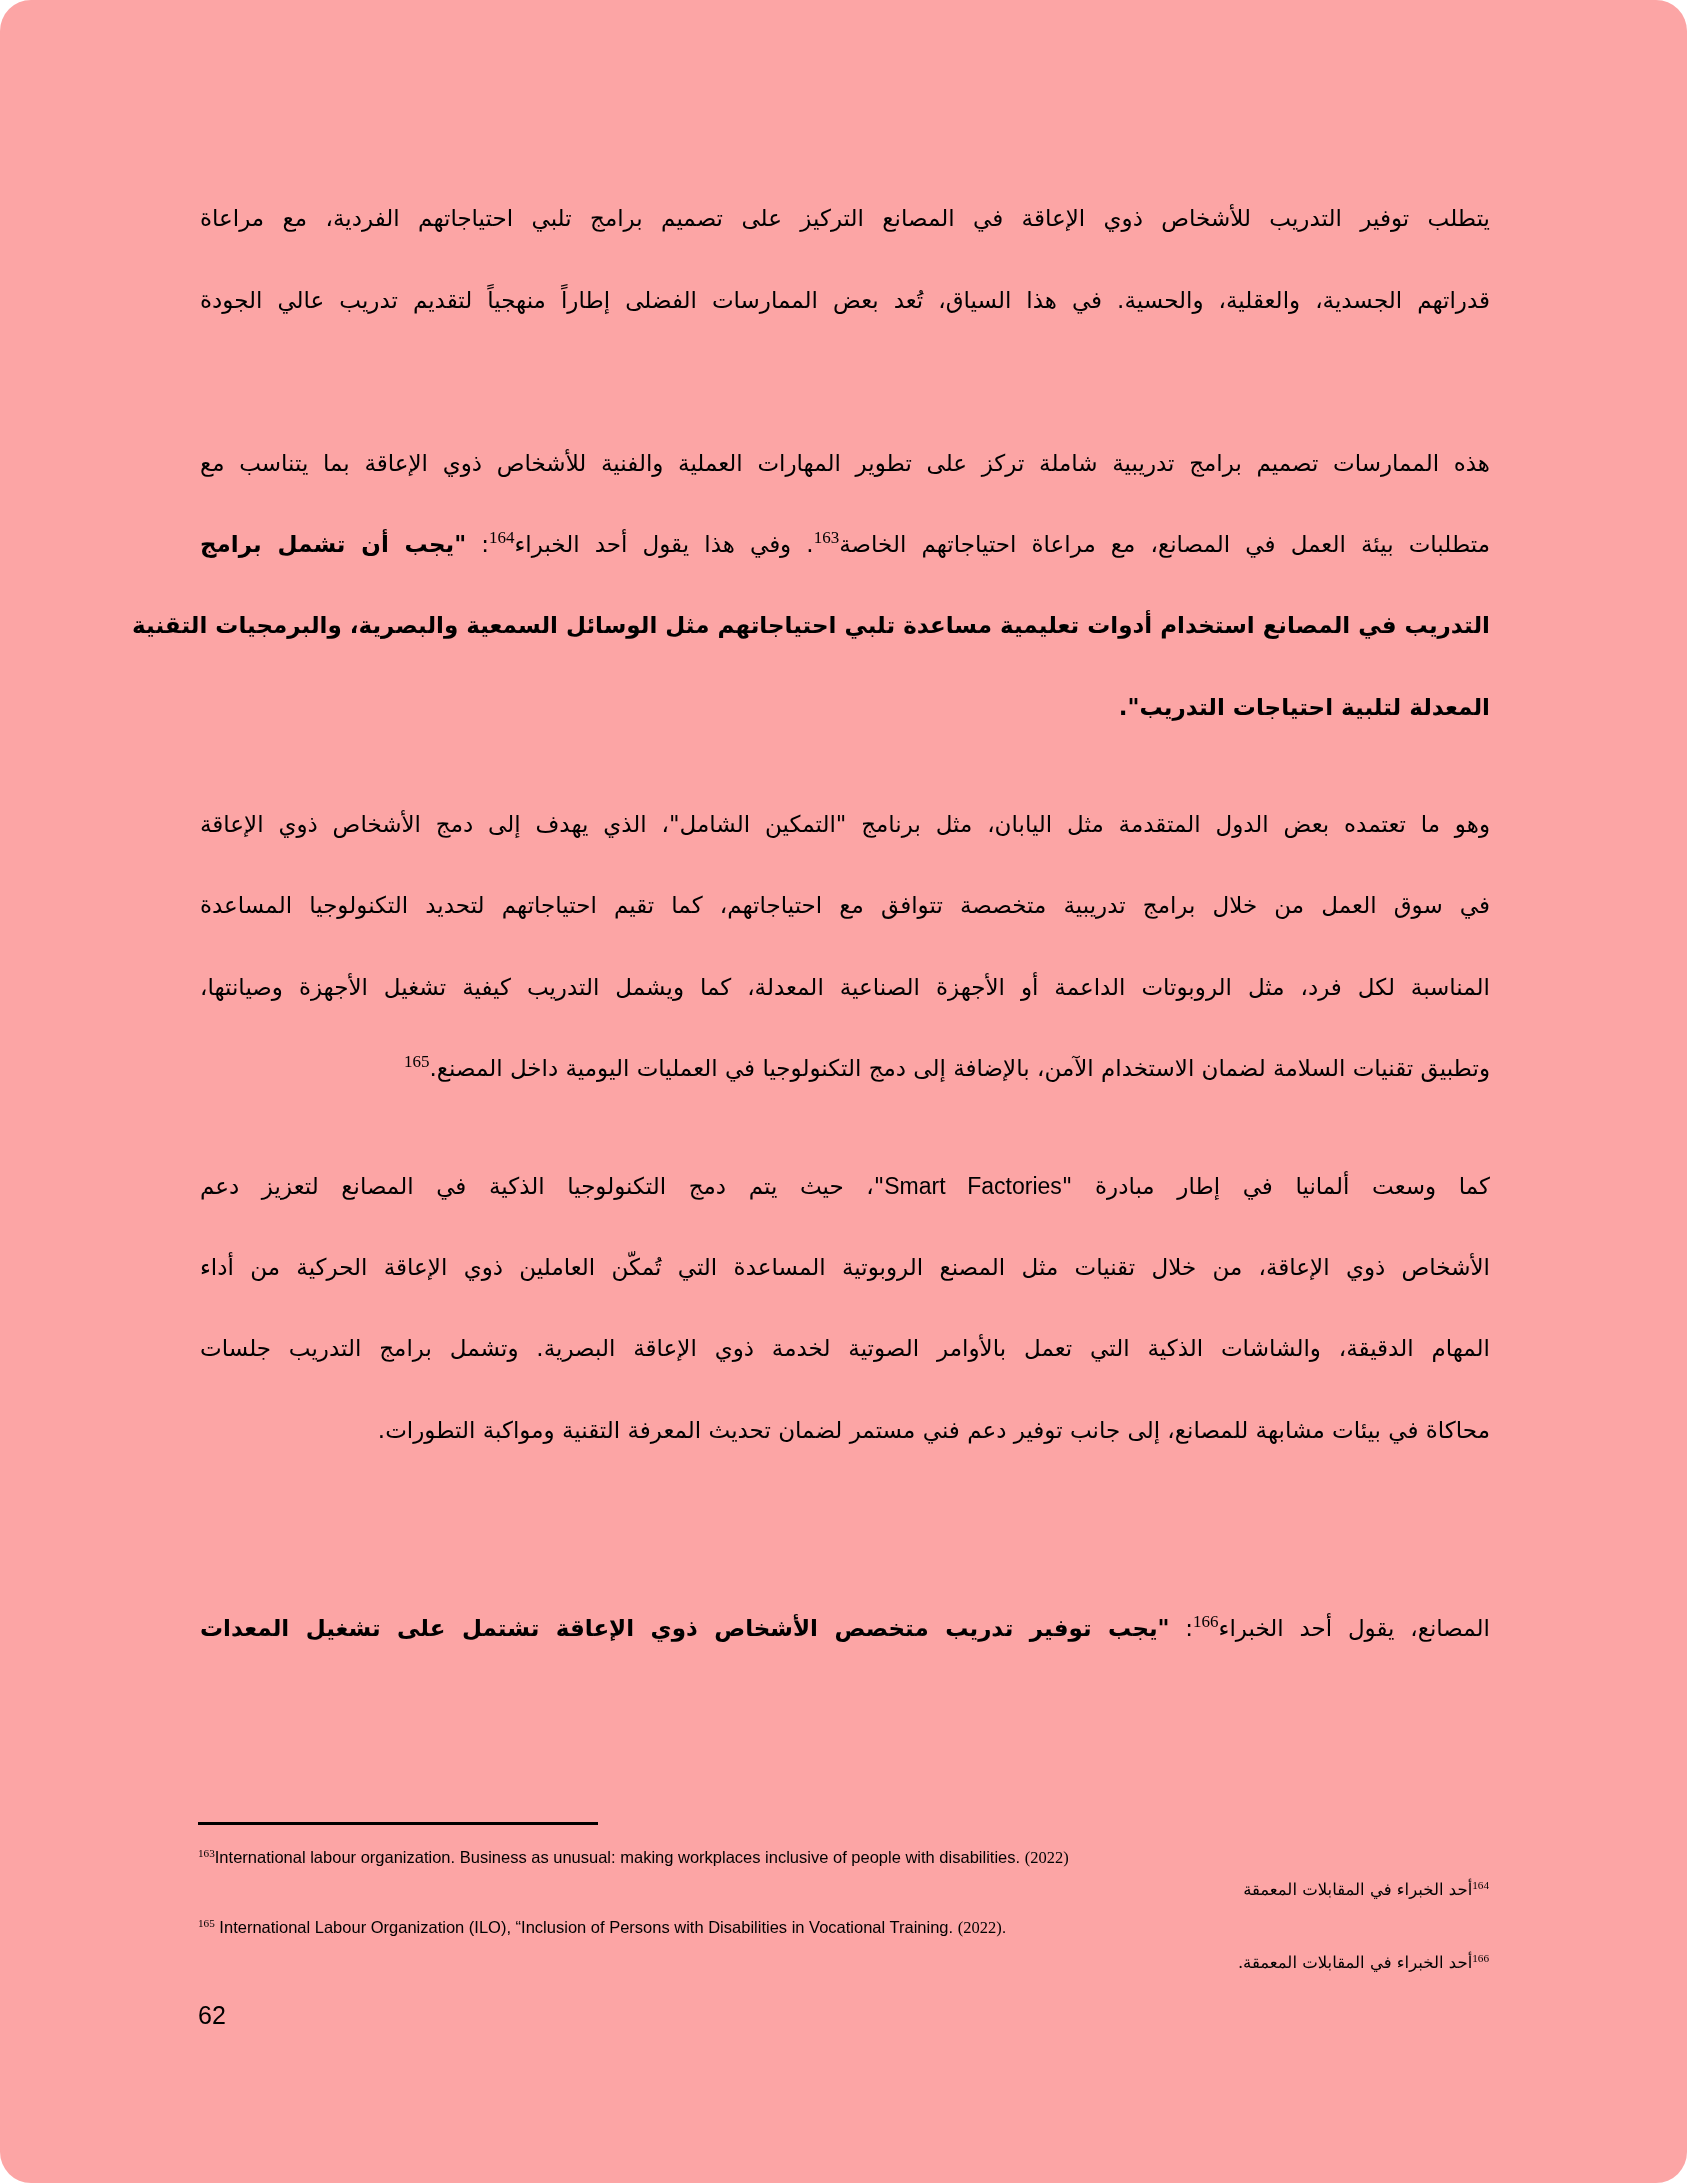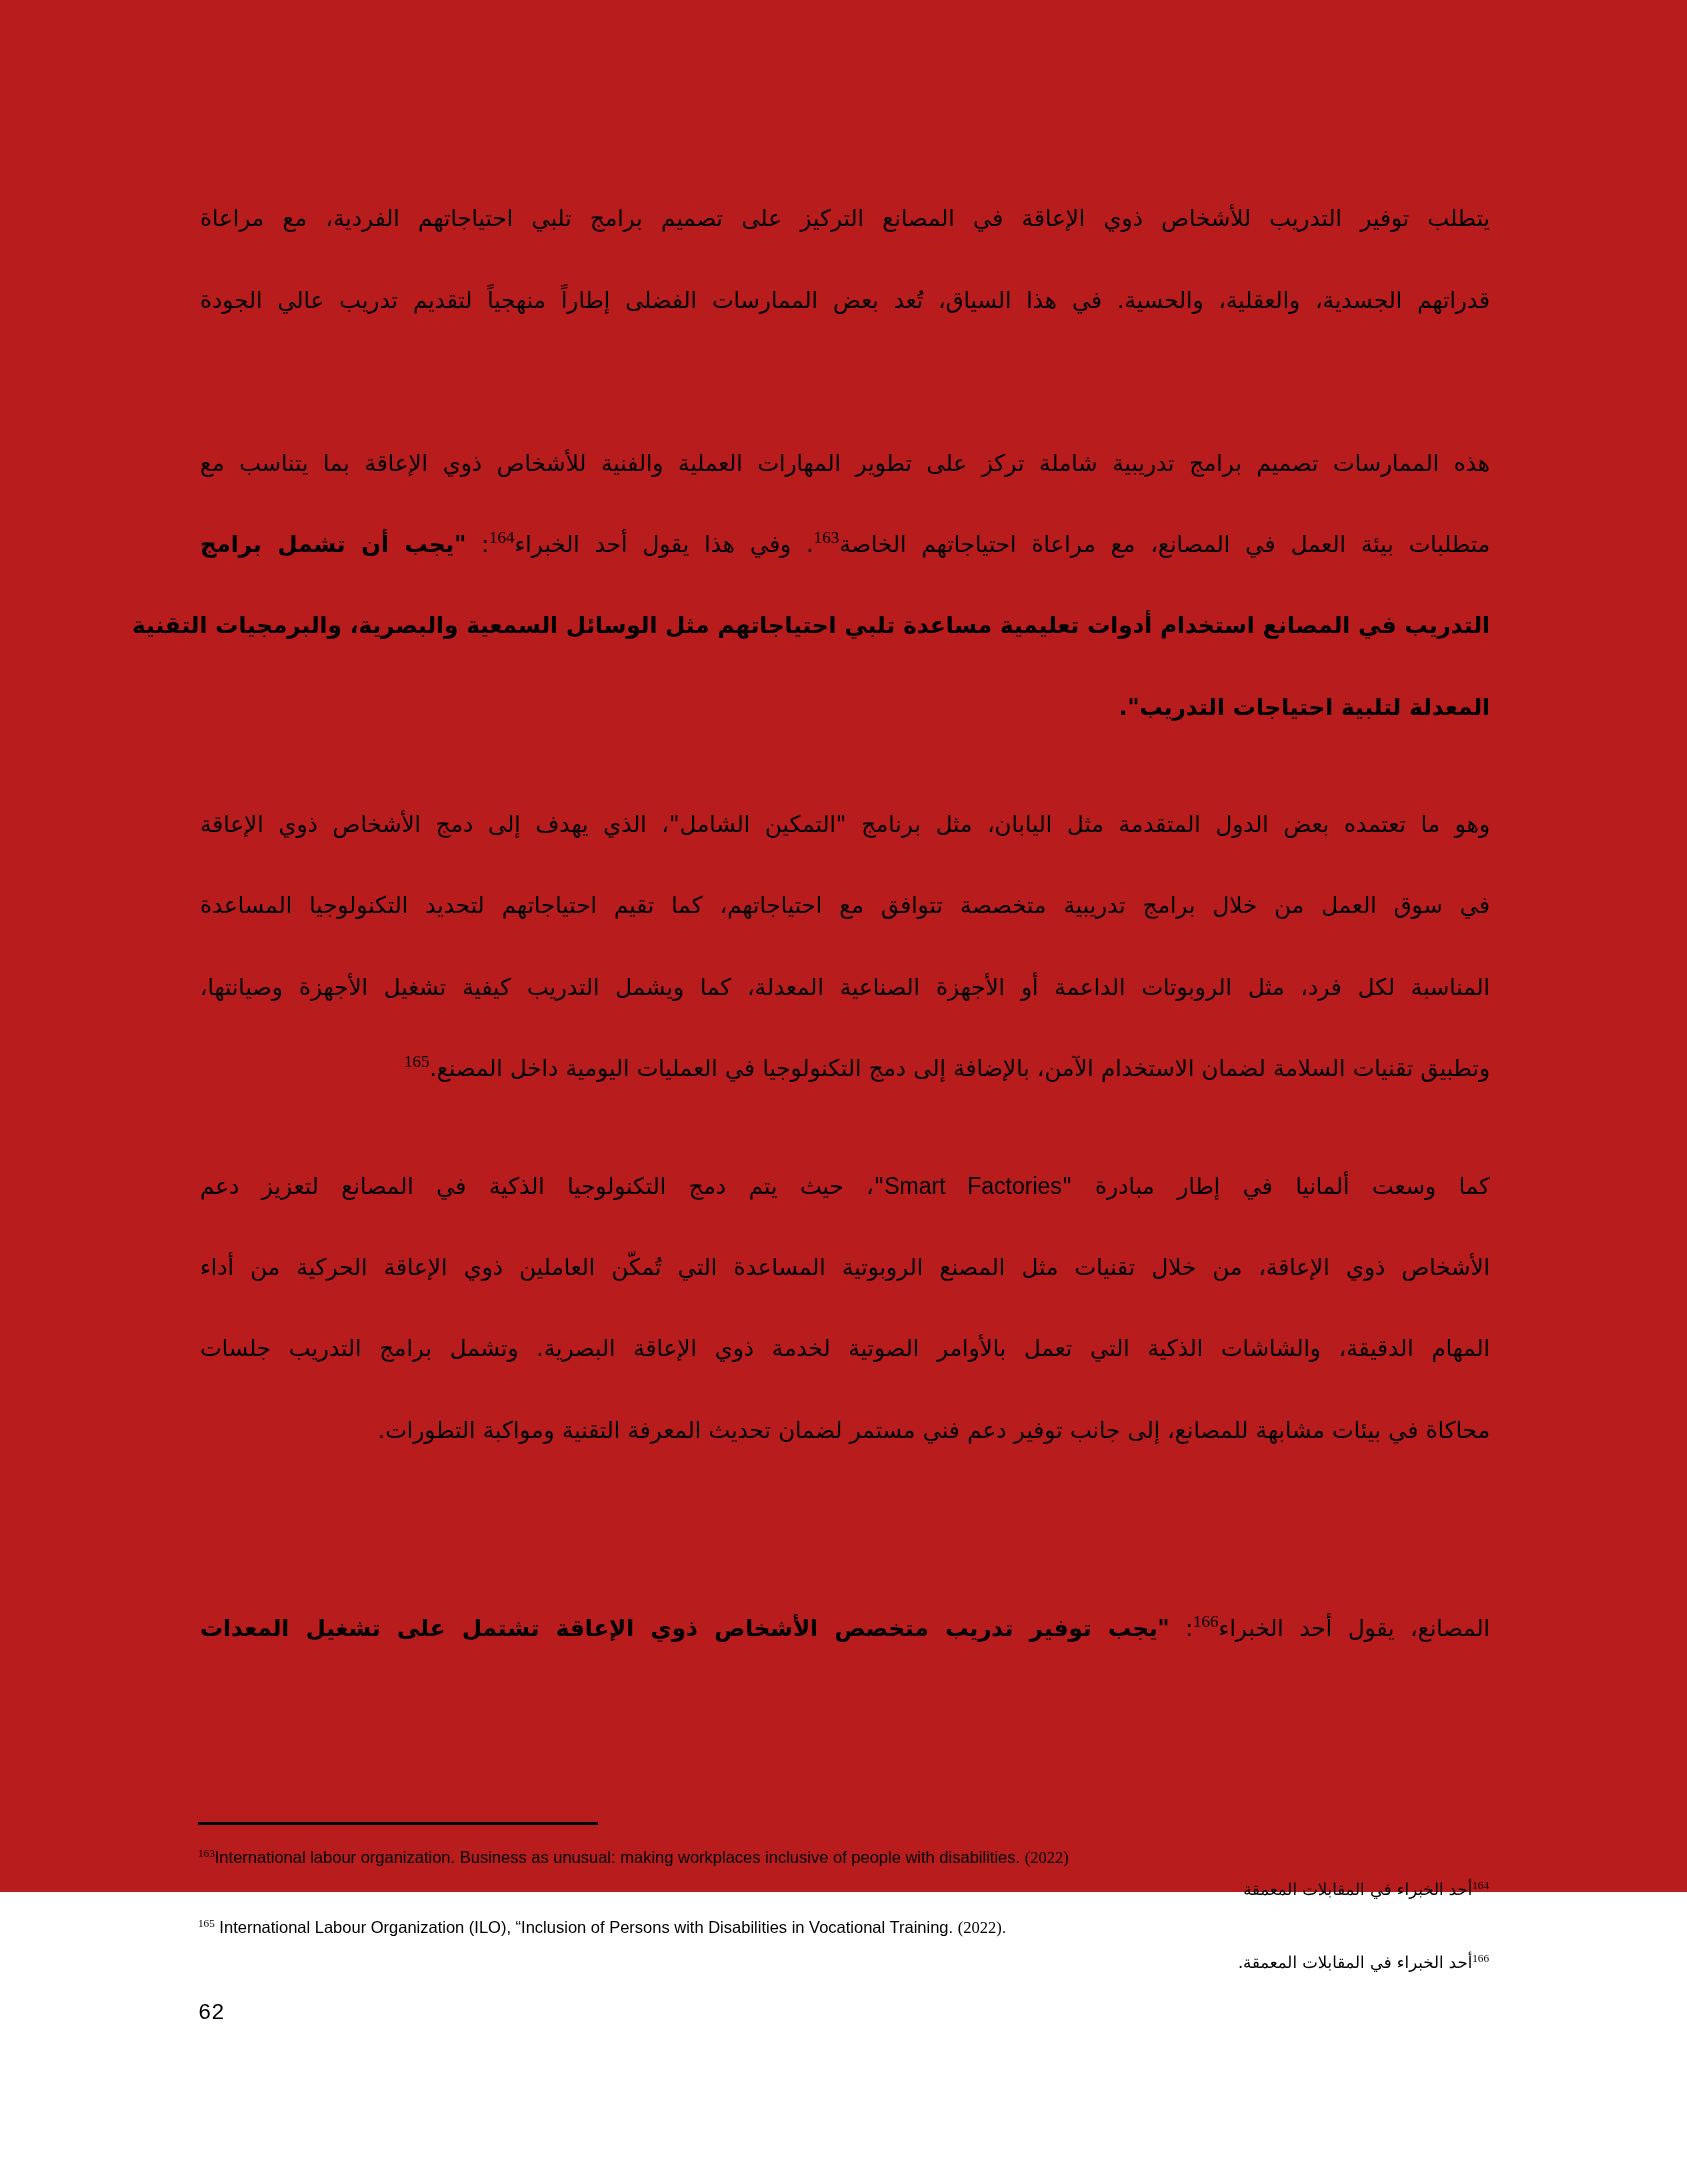--- a/index.html
+++ b/index.html
@@ -1,34 +1,34 @@
 <!DOCTYPE html>
 <html style="font-size:10.6px"><head>
 <meta charset="utf-8">
 <style>
   html, body { margin:0; padding:0; background:#ffffff; }
   body { width:1687px; height:2183px; position:relative; overflow:hidden; color:#000; }
-  .page { position:absolute; left:0; top:0; width:1687px; height:1892px; background:#b91c1c; }
+  .page { position:absolute; left:0; top:0; width:1687px; height:2183px; background:#fca5a5;border-radius:31px; }
   .line {
     position:absolute; left:200px; width:1290px;
     direction:rtl; font-family:"DejaVu Sans", sans-serif; font-size:23px;
     line-height:40px; height:40px; white-space:nowrap;
     text-align:justify; text-align-last:justify;
   }
   .line.last { text-align-last:right; }
   .b { font-weight:bold; }
   sup { font-family:"Liberation Serif", serif; font-size:17px; line-height:0; vertical-align:super; }
   .en { font-family:"Liberation Sans", sans-serif; }
   .sep { position:absolute; left:198px; top:1822px; width:400px; height:2.6px; background:#000; }
   .fn { position:absolute; font-size:16.5px; line-height:22.5px; white-space:nowrap; }
   .fn.ltr { left:198px; direction:ltr; font-family:"Liberation Sans", sans-serif; }
   .fn.rtl { right:198px; direction:rtl; font-family:"DejaVu Serif", serif; }
   .fn sup { font-size:11.2px; font-family:"Liberation Serif", serif; }
   .yr { font-family:"Liberation Serif", serif; }
-  .pnum { position:absolute; left:198px; top:2001px; font-family:Liberation Mono, monospace; font-size:22px; }
+  .pnum { position:absolute; left:198px; top:2001px; font-family:Liberation Sans, sans-serif; font-size:25px; }
 </style>
 </head>
 <body>
 
 <div class="page">
 
   <div class="line" style="top:198px">يتطلب توفير التدريب للأشخاص ذوي الإعاقة في المصانع التركيز على تصميم برامج تلبي احتياجاتهم الفردية، مع مراعاة</div>
   <div class="line" style="top:280px">قدراتهم الجسدية، والعقلية، والحسية. في هذا السياق، تُعد بعض الممارسات الفضلى إطاراً منهجياً لتقديم تدريب عالي الجودة</div>
   <div class="line" style="top:443px">هذه الممارسات تصميم برامج تدريبية شاملة تركز على تطوير المهارات العملية والفنية للأشخاص ذوي الإعاقة بما يتناسب مع</div>
   <div class="line" style="top:524px">

